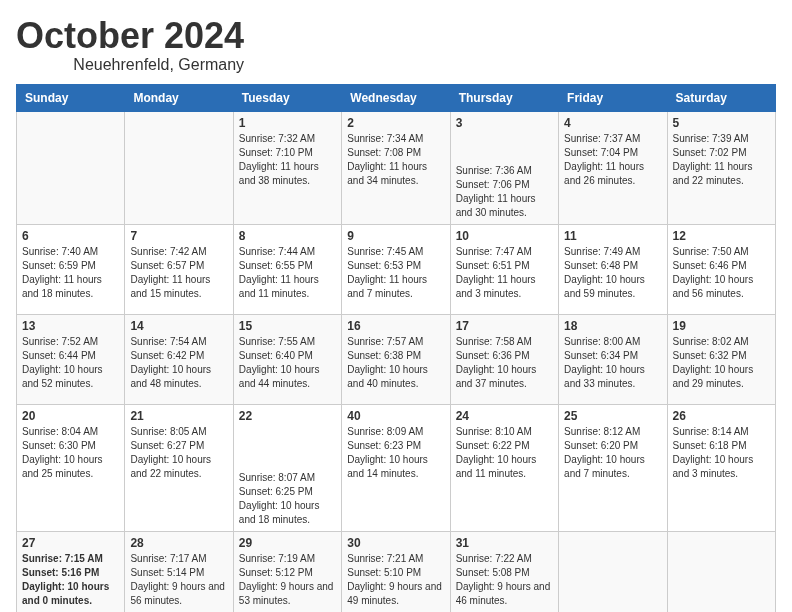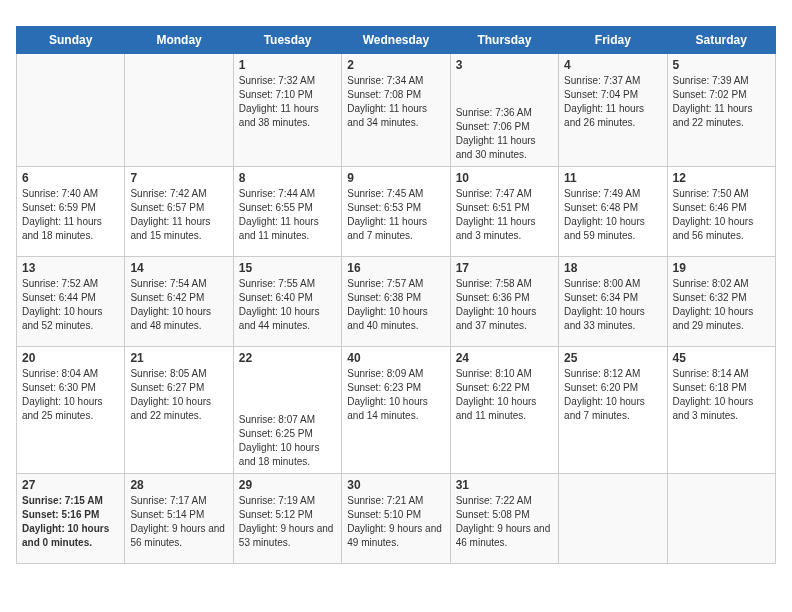--- a/index.html
+++ b/index.html
@@ -41,22 +41,22 @@
     table {
       width: 100%;
       border-collapse: collapse;
       table-layout: fixed;
     }
     thead th {
       background-color: #2a6db5;
       color: #fff;
       font-size: 12px;
       font-weight: bold;
-      padding: 6px 17px;
-      text-align: center;
+      padding: 6px 8px;
+      text-align: left;
       border: 1px solid #2a6db5;
     }
     tbody td {
       border: 1px solid #ccc;
       vertical-align: top;
       padding: 4px 5px;
       font-size: 10.5px;
       color: #333;
       min-height: 80px;
       height: 90px;
@@ -76,20 +76,24 @@
       background-color: #f9f9f9;
     }
     tbody tr:nth-child(even) td {
       background-color: #fff;
     }
   </style>
 </head>
 <body>
 
 <div class="header">
+  <div class="title-block">
+    <div class="month-title">October 2024</div>
+    <div class="location">Neuehrenfeld, Germany</div>
+  </div>
 </div>
 
 <table>
   <thead>
     <tr>
     <th>Sunday</th>
         <th>Monday</th>
         <th>Tuesday</th>
         <th>Wednesday</th>
         <th>Thursday</th>
@@ -251,21 +255,21 @@
 Sunset: 6:22 PM
 Daylight: 10 hours and 11 minutes.</div>
         </td>
         <td>
           <span class="day-number">25</span>
           <div class="day-info" style="white-space: pre-line;">Sunrise: 8:12 AM
 Sunset: 6:20 PM
 Daylight: 10 hours and 7 minutes.</div>
         </td>
         <td>
-          <span class="day-number">45</span>
+          <span class="day-number">26</span>
           <div class="day-info" style="white-space: pre-line;">Sunrise: 8:14 AM
 Sunset: 6:18 PM
 Daylight: 10 hours and 3 minutes.</div>
         </td>
       </tr>
       <tr>
         <td>
           <span class="day-number">27</span>
           <div class="day-info" style="white-space: pre-line; font-weight: bold;">Sunrise: 7:15 AM
 Sunset: 5:16 PM

